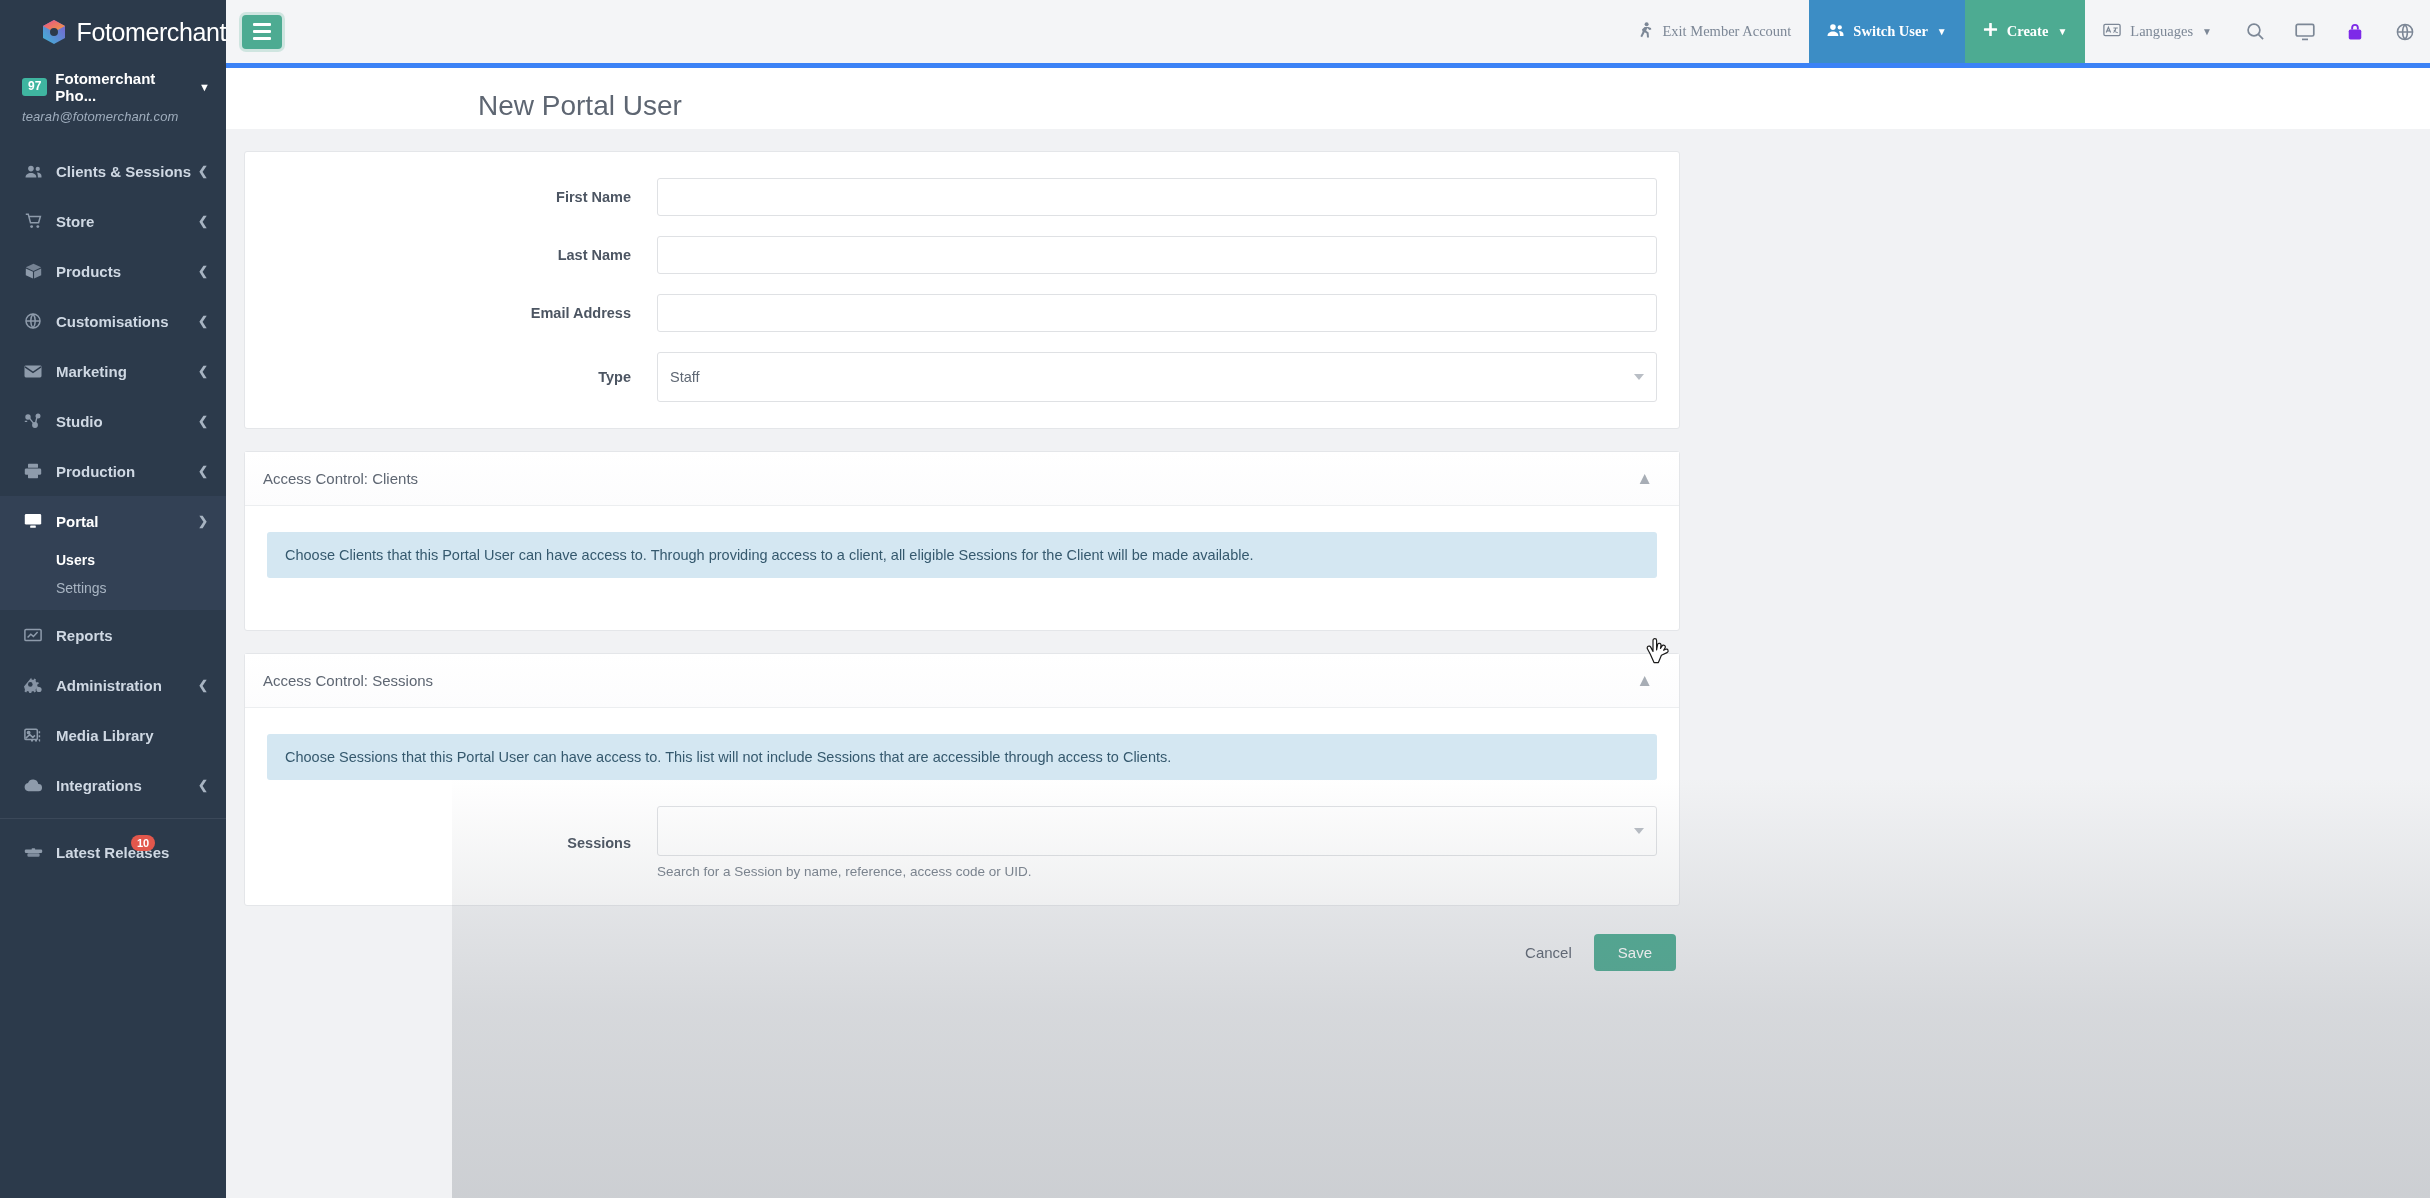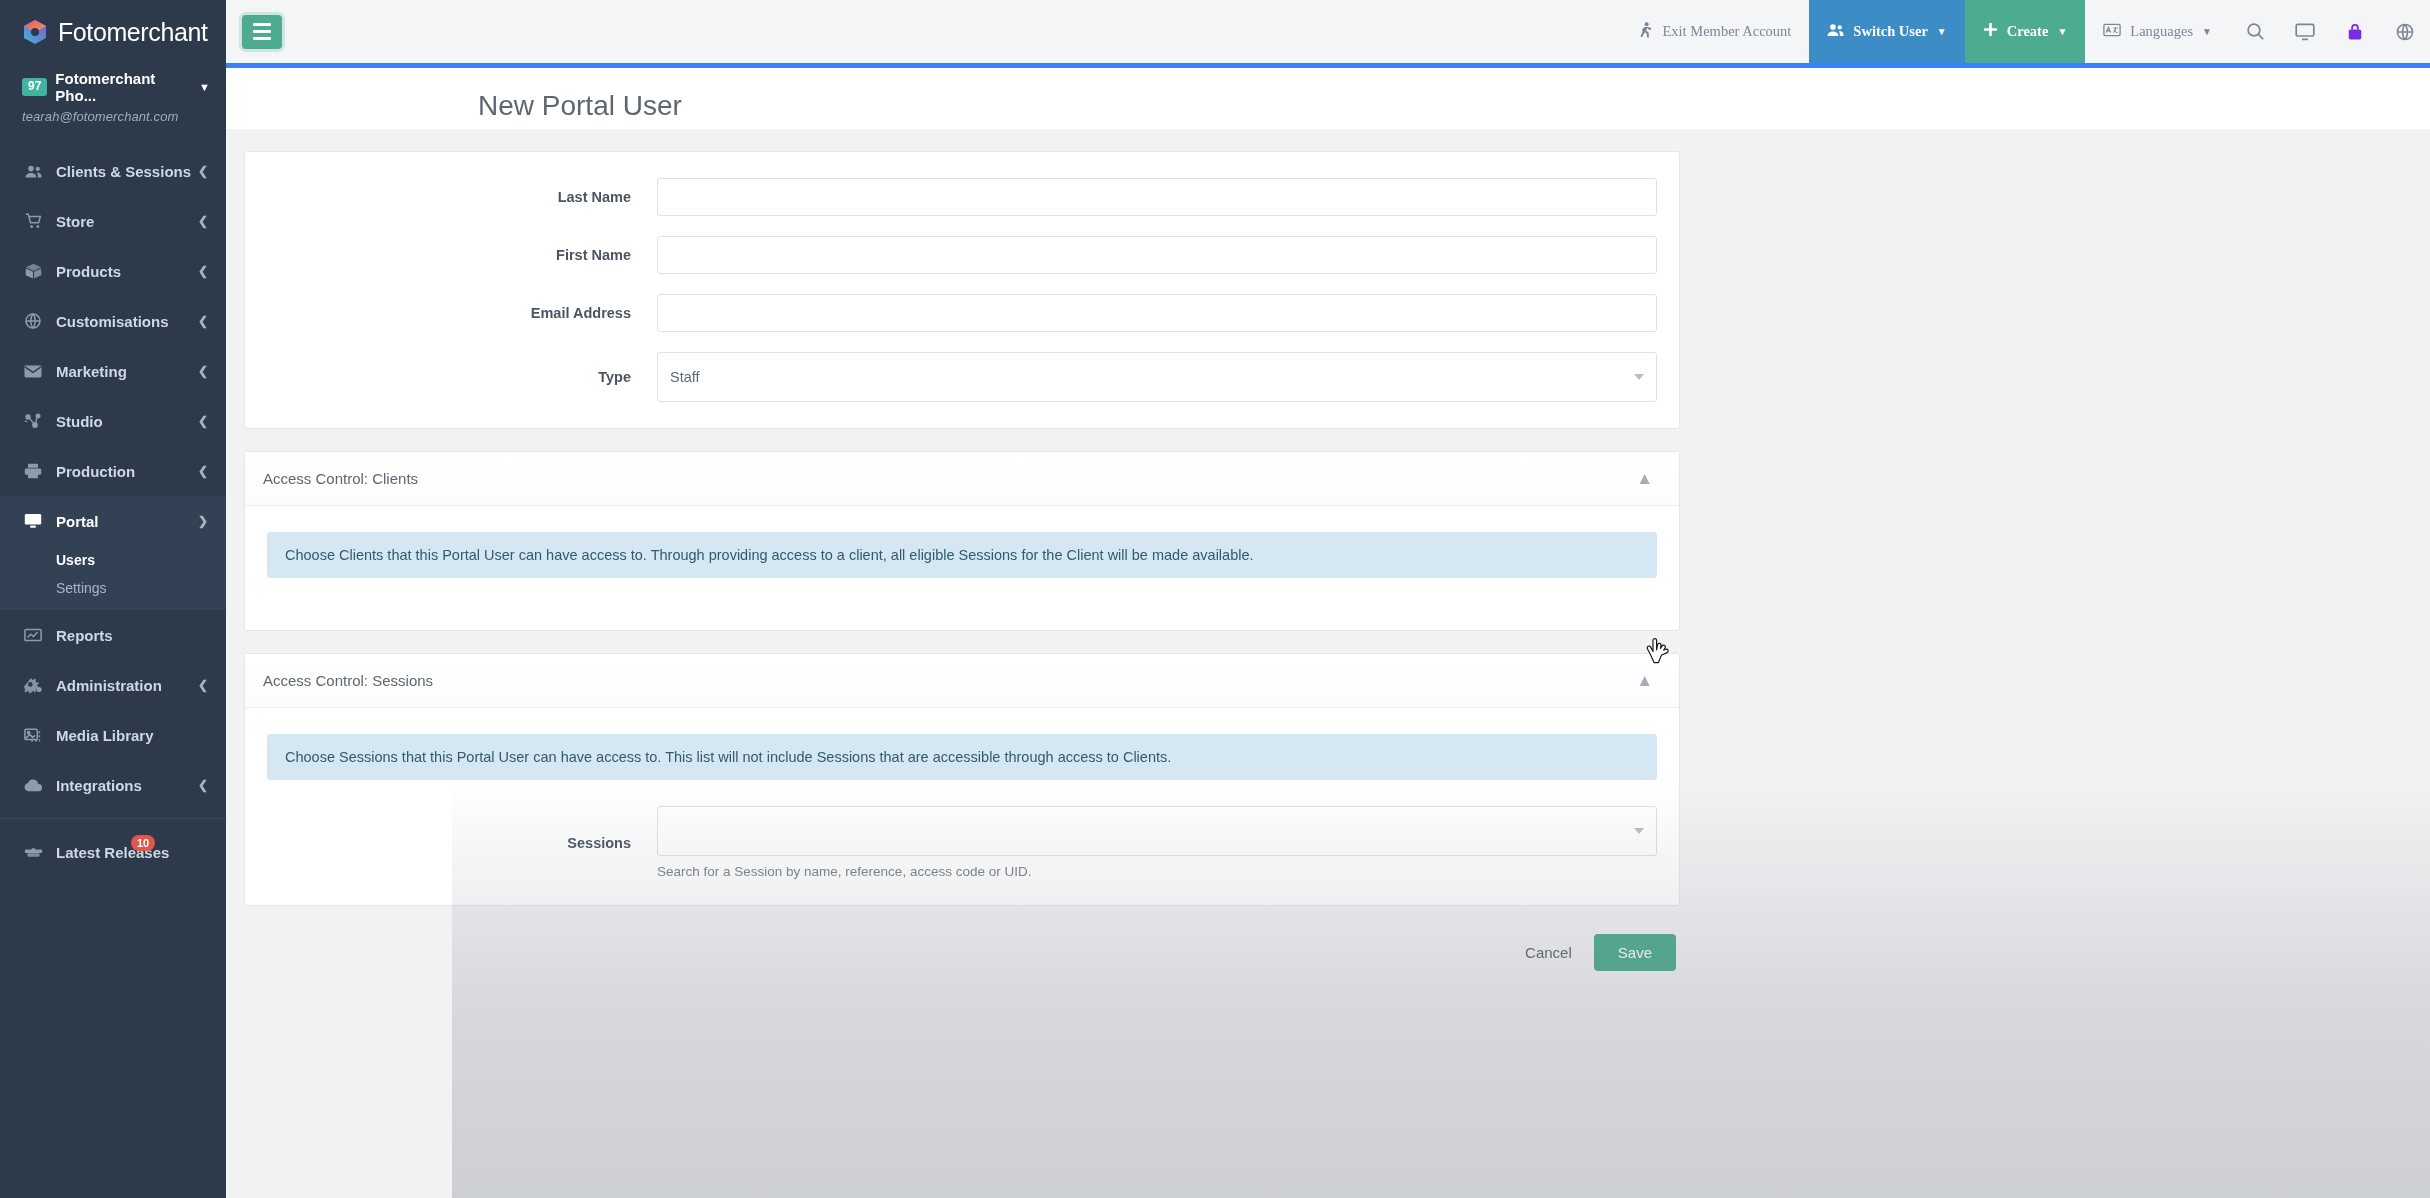--- a/index.html
+++ b/index.html
@@ -15,20 +15,21 @@
   .sidebar {
     width: 226px; min-width: 226px; height: 1198px;
     background: #2c3a4b;
     position: relative; z-index: 5;
     display: flex; flex-direction: column;
   }
   .brand {
     height: 64px; display: flex; align-items: center;
     padding-left: 22px; gap: 10px;
     background: #2c3a4b;
+    justify-content: flex-end;
   }
   .brand-mark { width: 26px; height: 26px; position: relative; }
   .brand-text {
     color: #ffffff; font-size: 25px; letter-spacing: -0.4px;
     font-weight: 400;
   }
   .account {
     padding: 6px 16px 16px 22px;
     background: #2c3a4b;
   }
@@ -497,28 +498,28 @@
       <div class="page-title">New Portal User</div>
     </div>
 
     <div class="content-scroll">
       <div class="content-inner">
 
         <div class="card">
           <div class="card-body">
 
             <div class="form-row">
-              <div class="form-label">Last Name</div>
+              <div class="form-label">First Name</div>
               <div class="form-field">
                 <input class="inp" type="text" value="" style="">
               </div>
             </div>
 
             <div class="form-row">
-              <div class="form-label">First Name</div>
+              <div class="form-label">Last Name</div>
               <div class="form-field">
                 <input class="inp" type="text" value="" style="">
               </div>
             </div>
 
             <div class="form-row">
               <div class="form-label">Email Address</div>
               <div class="form-field">
                 <input class="inp" type="text" value="" style="">
               </div>

